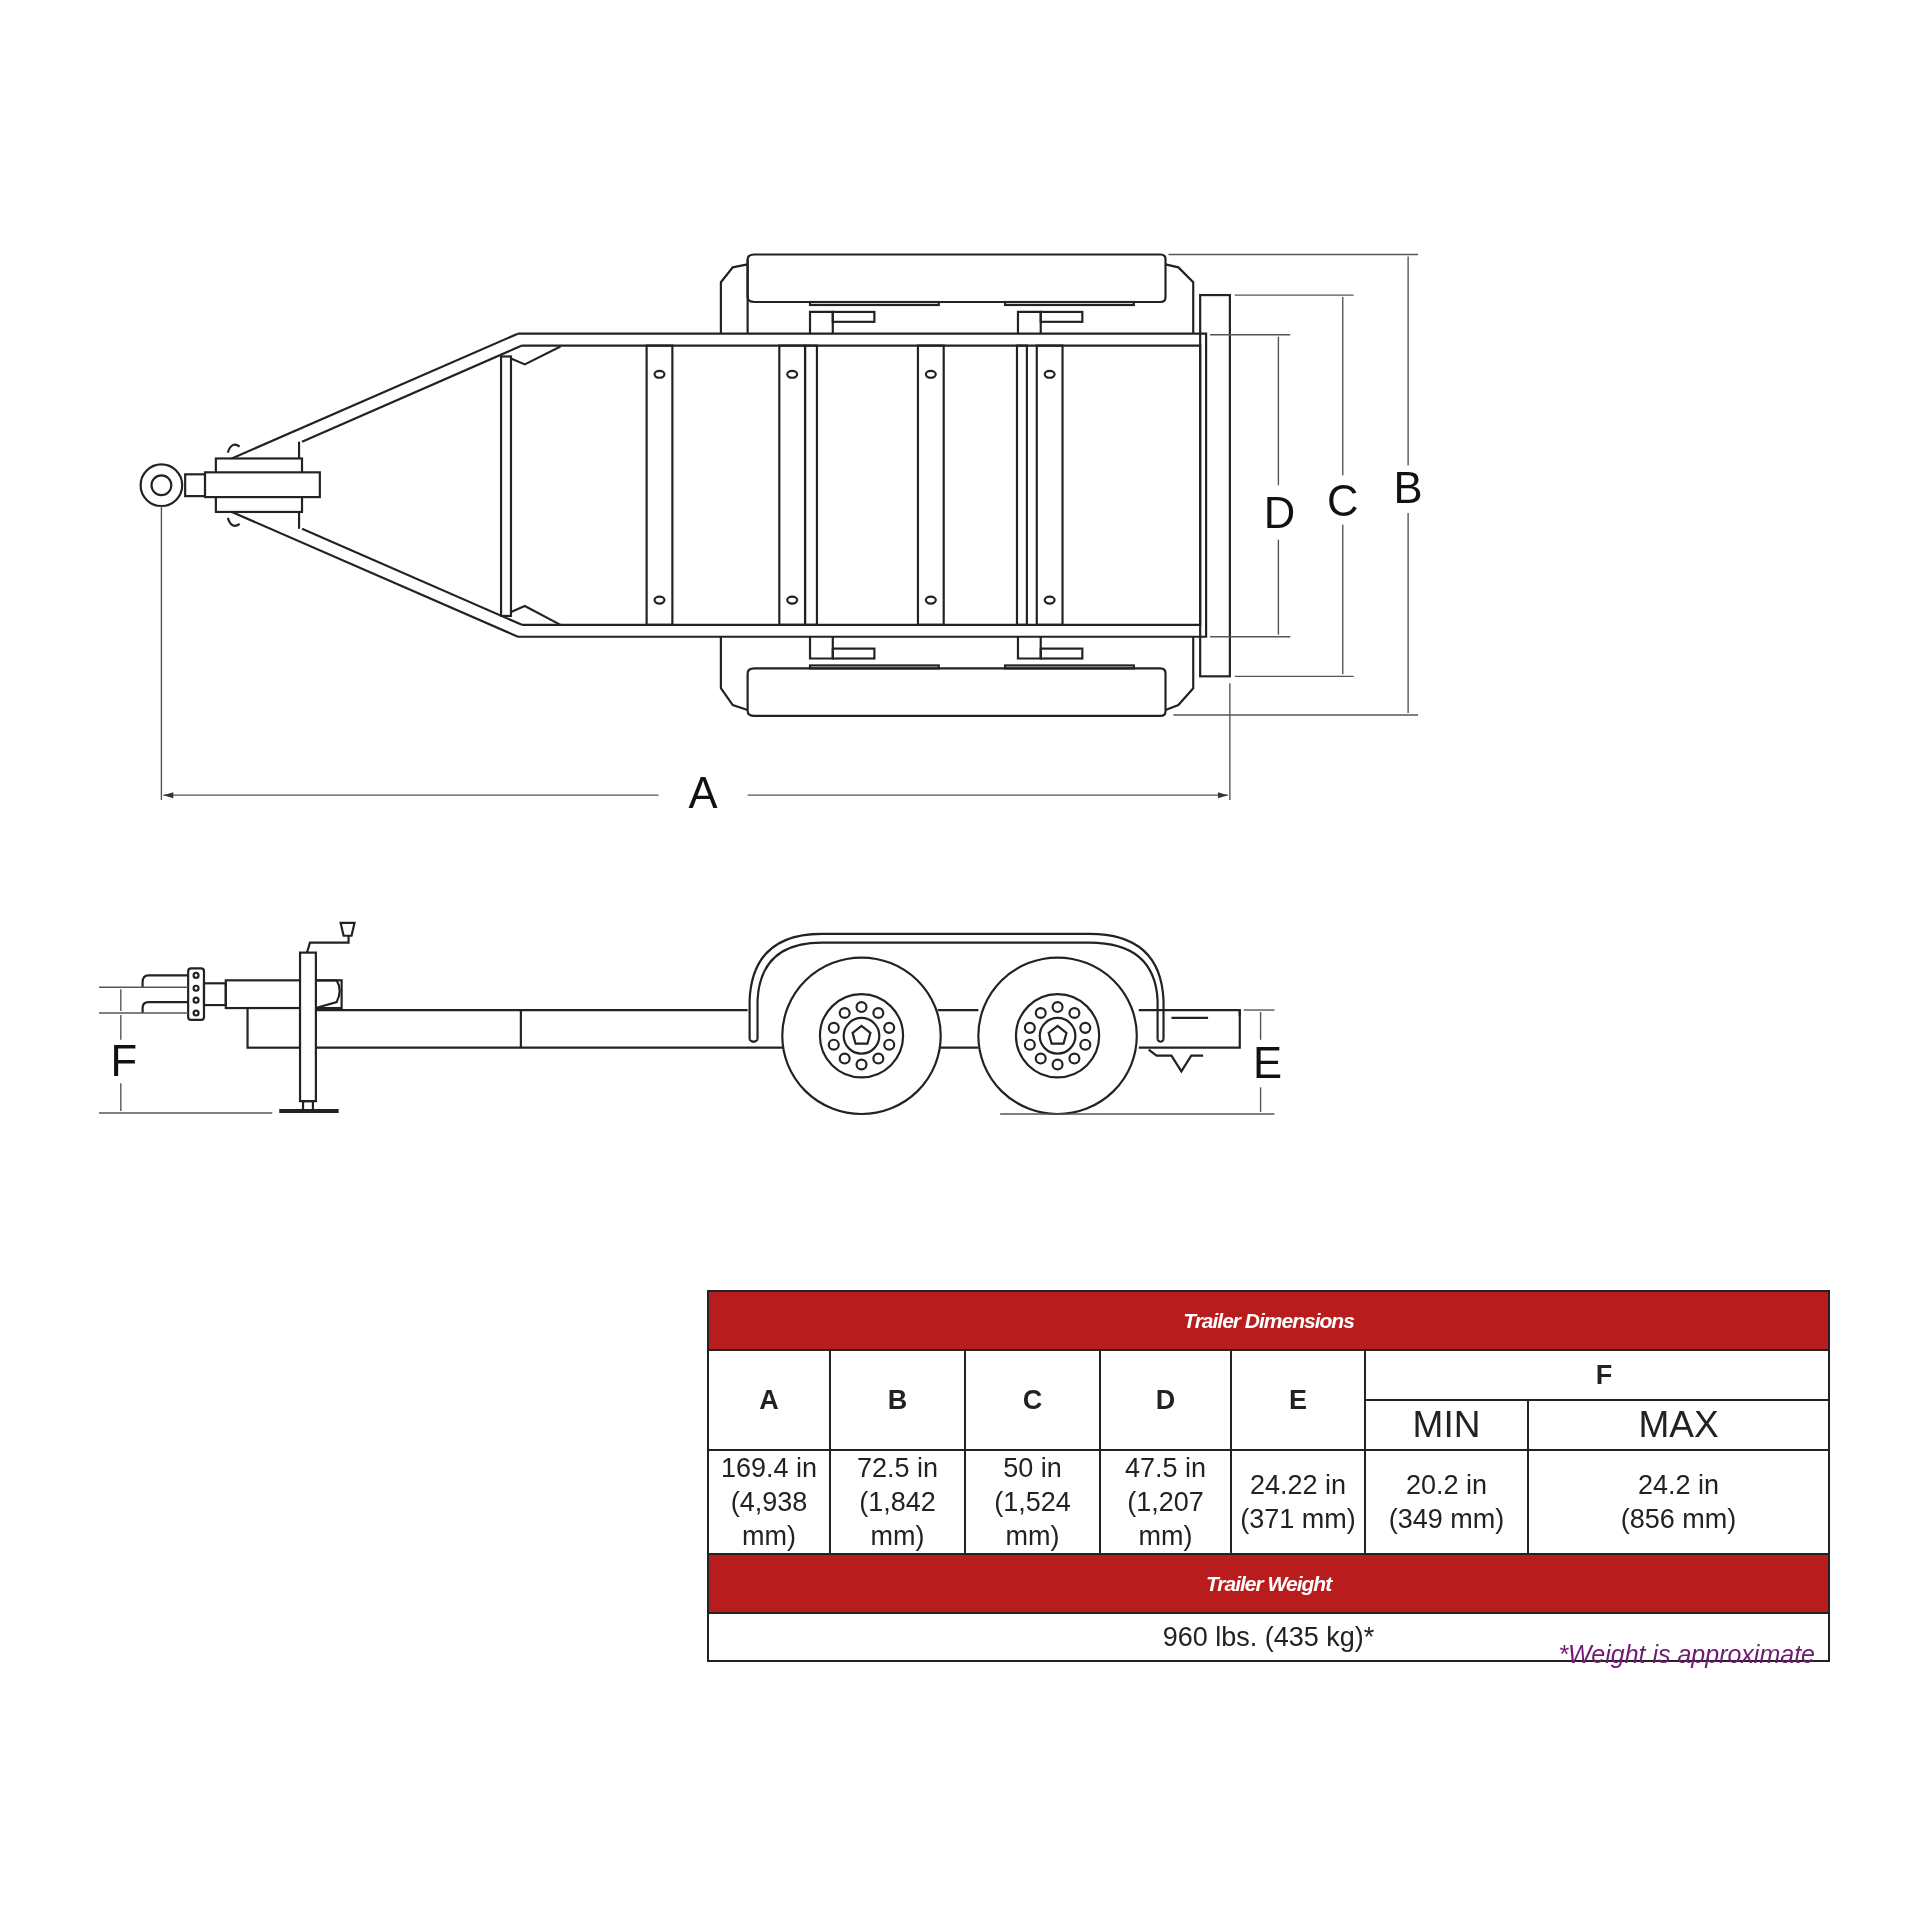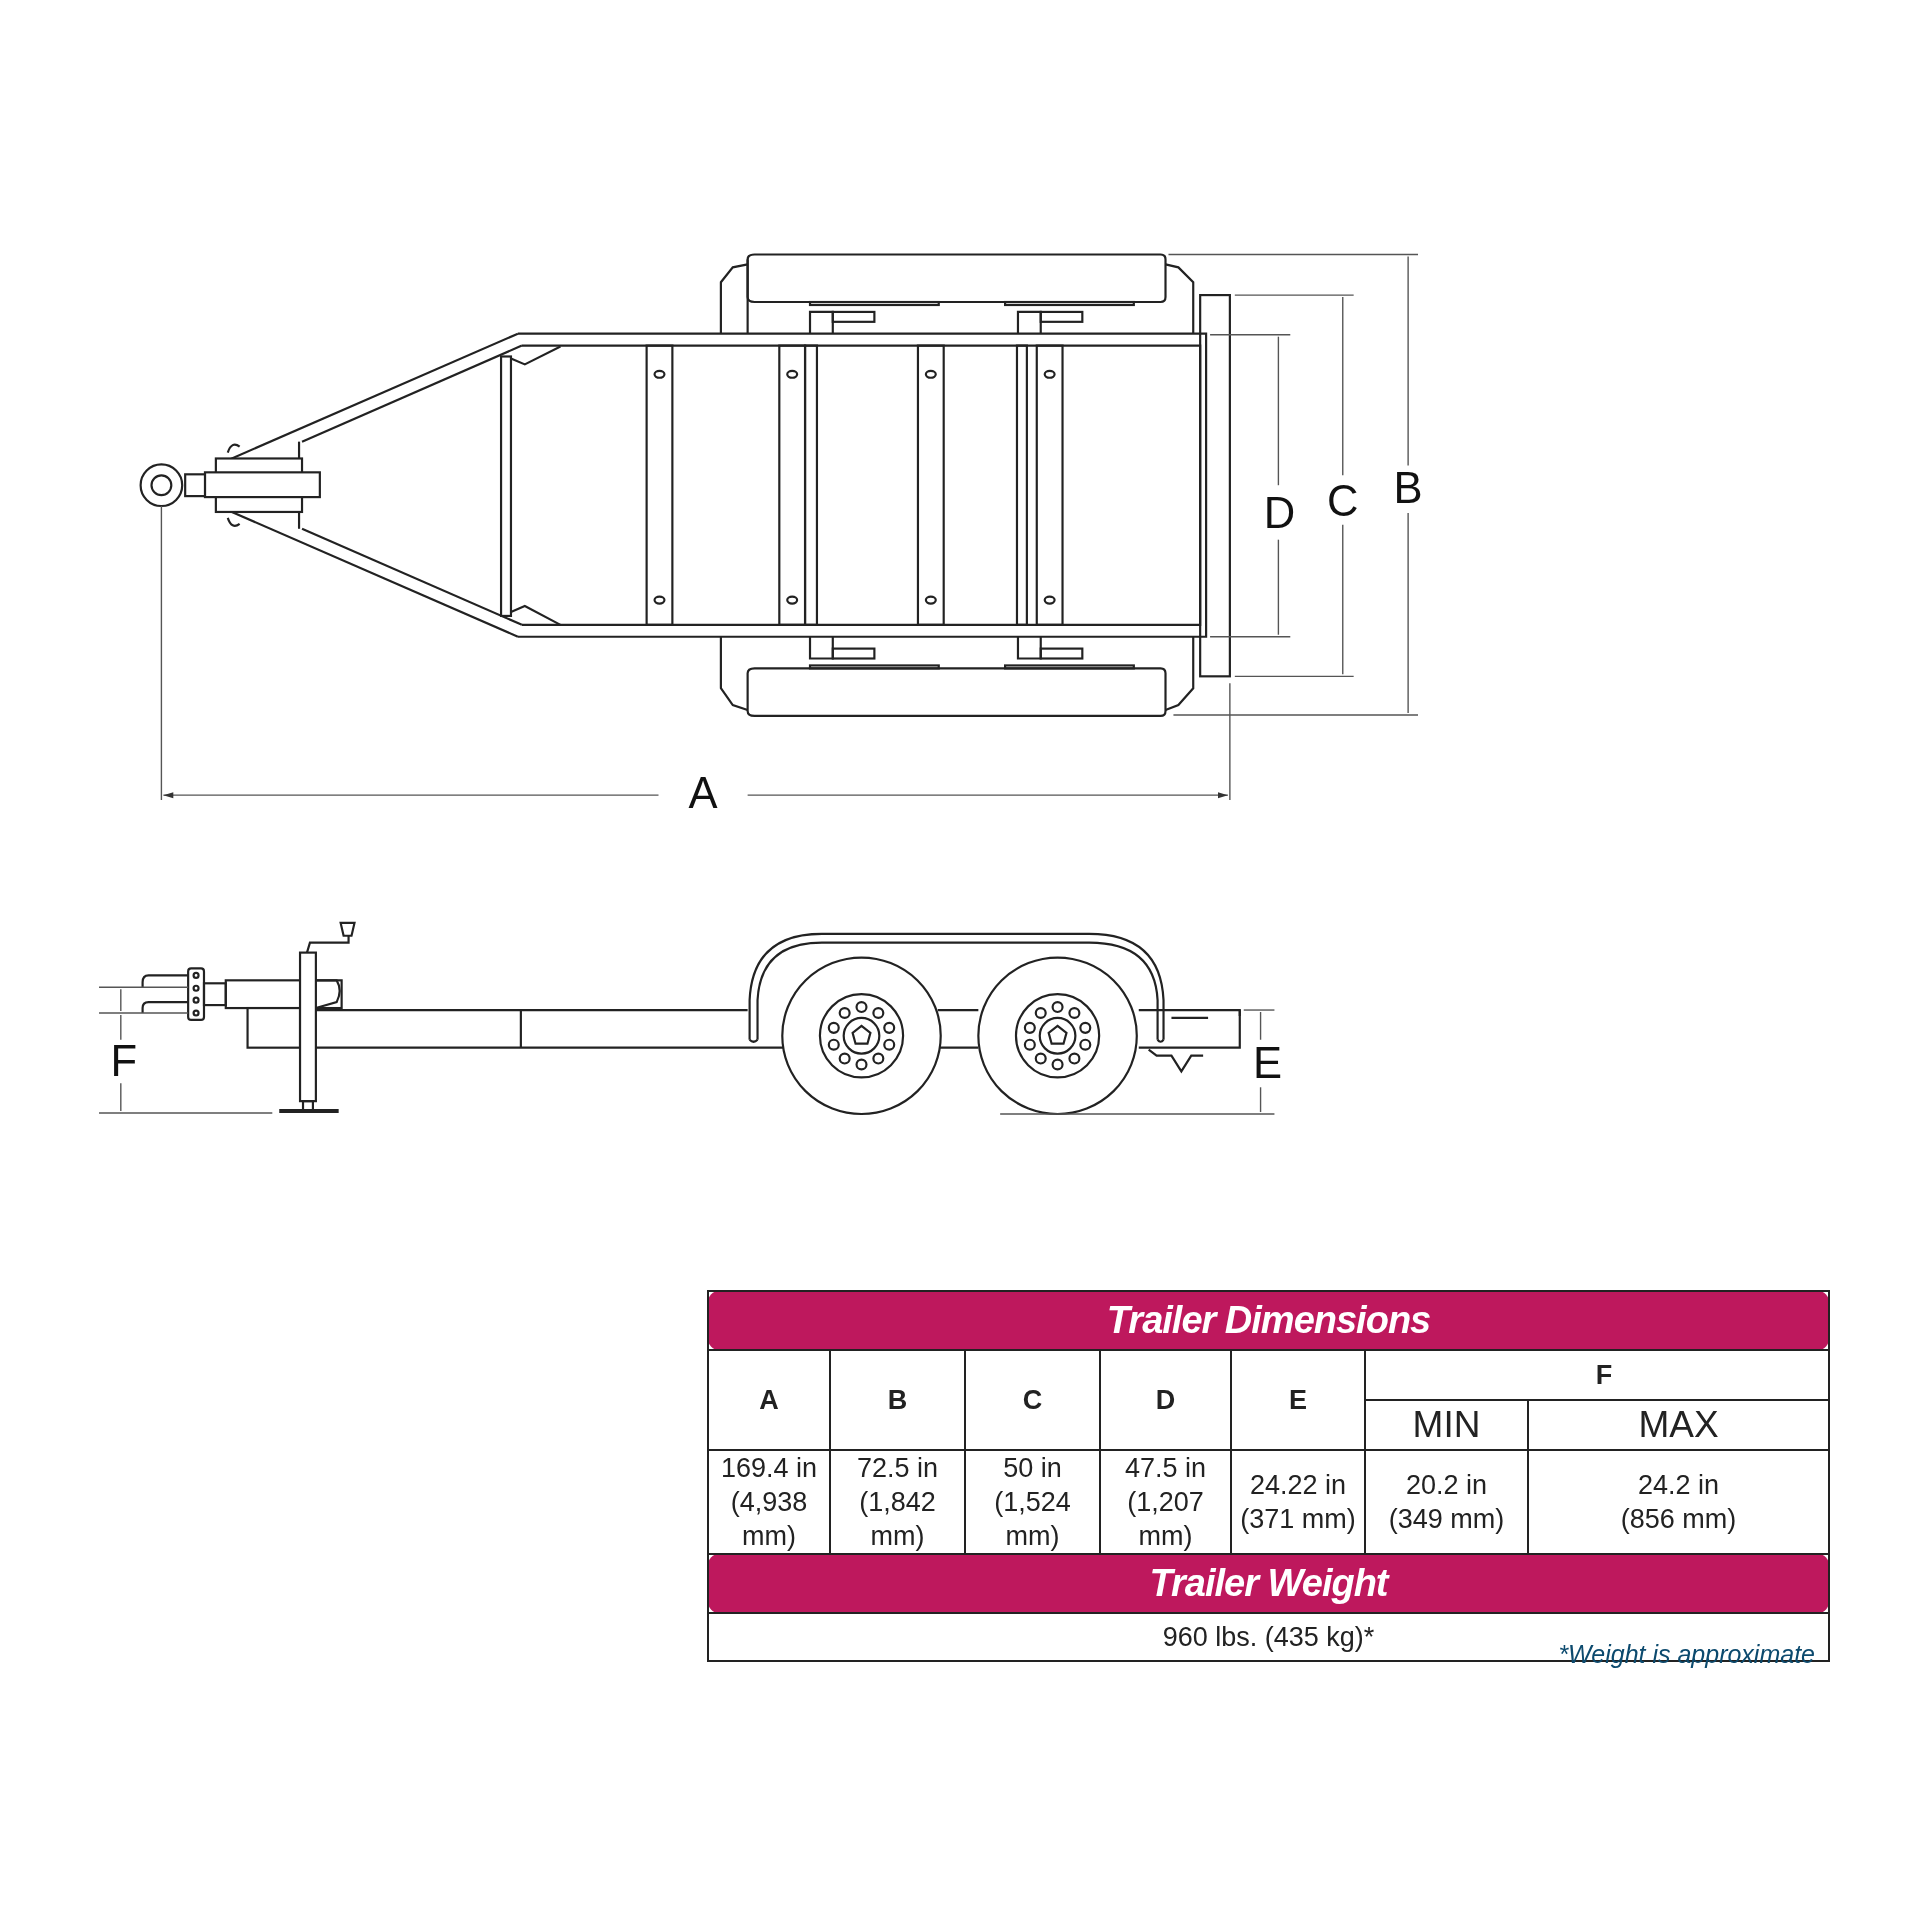--- a/index.html
+++ b/index.html
@@ -8,28 +8,28 @@
   #drawing { position: absolute; left: 0; top: 0; width: 1927px; height: 1927px; }
   #drawing .ln { stroke: #222; stroke-width: 2.2; fill: none; }
   #drawing .lnw { stroke: #222; stroke-width: 2.2; fill: #fff; }
   #drawing .dim { stroke: #555; stroke-width: 1.4; fill: none; }
   #drawing .dimlabel { font-family: "Liberation Sans", sans-serif; font-size: 44px; fill: #111; text-anchor: middle; dominant-baseline: central; }
 
   #spec-table { position: absolute; left: 707px; top: 1290px; width: 1120px; border-collapse: collapse;
                 border: 2.5px solid #222; table-layout: fixed; }
   #spec-table td { border: 2px solid #222; text-align: center; vertical-align: middle; padding: 0;
                    font-family: "Liberation Sans", sans-serif; color: #222; }
-  .band { background: #be185d; color: #fff !important; font-weight: bold; font-style: italic;
-          font-size: 38px; letter-spacing: -1px; border-radius: 11px; }
+  .band { background: #b91c1c; color: #fff !important; font-weight: bold; font-style: italic;
+          font-size: 21px; letter-spacing: -1px; }
   .band-row-dim td { height: 57px; }
   .hdr { font-size: 27px; font-weight: bold; color: #111; }
   .sub { font-size: 37px; color: #333; }
   .val { font-size: 27px; line-height: 34px; color: #333; }
   .weight-val { font-size: 27px; color: #333; height: 46px; margin-left: 16px; }
-  #footnote { position: absolute; right: 112px; top: 1640px; font-style: italic; font-size: 25px; color: #0c4a6e; }
+  #footnote { position: absolute; right: 112px; top: 1640px; font-style: italic; font-size: 25px; color: #701a75; }
 </style>
 </head>
 <body>
 
 <svg id="drawing" viewBox="0 0 1946 1946" xmlns="http://www.w3.org/2000/svg">
 
   <g>
 
     <g>
       <path class="ln" d="M755 262 Q755 257 762 257 L1172 257 Q1177 257 1177 262 L1177 300 Q1177 305 1172 305 L762 305 Q755 305 755 300 Z"></path>

